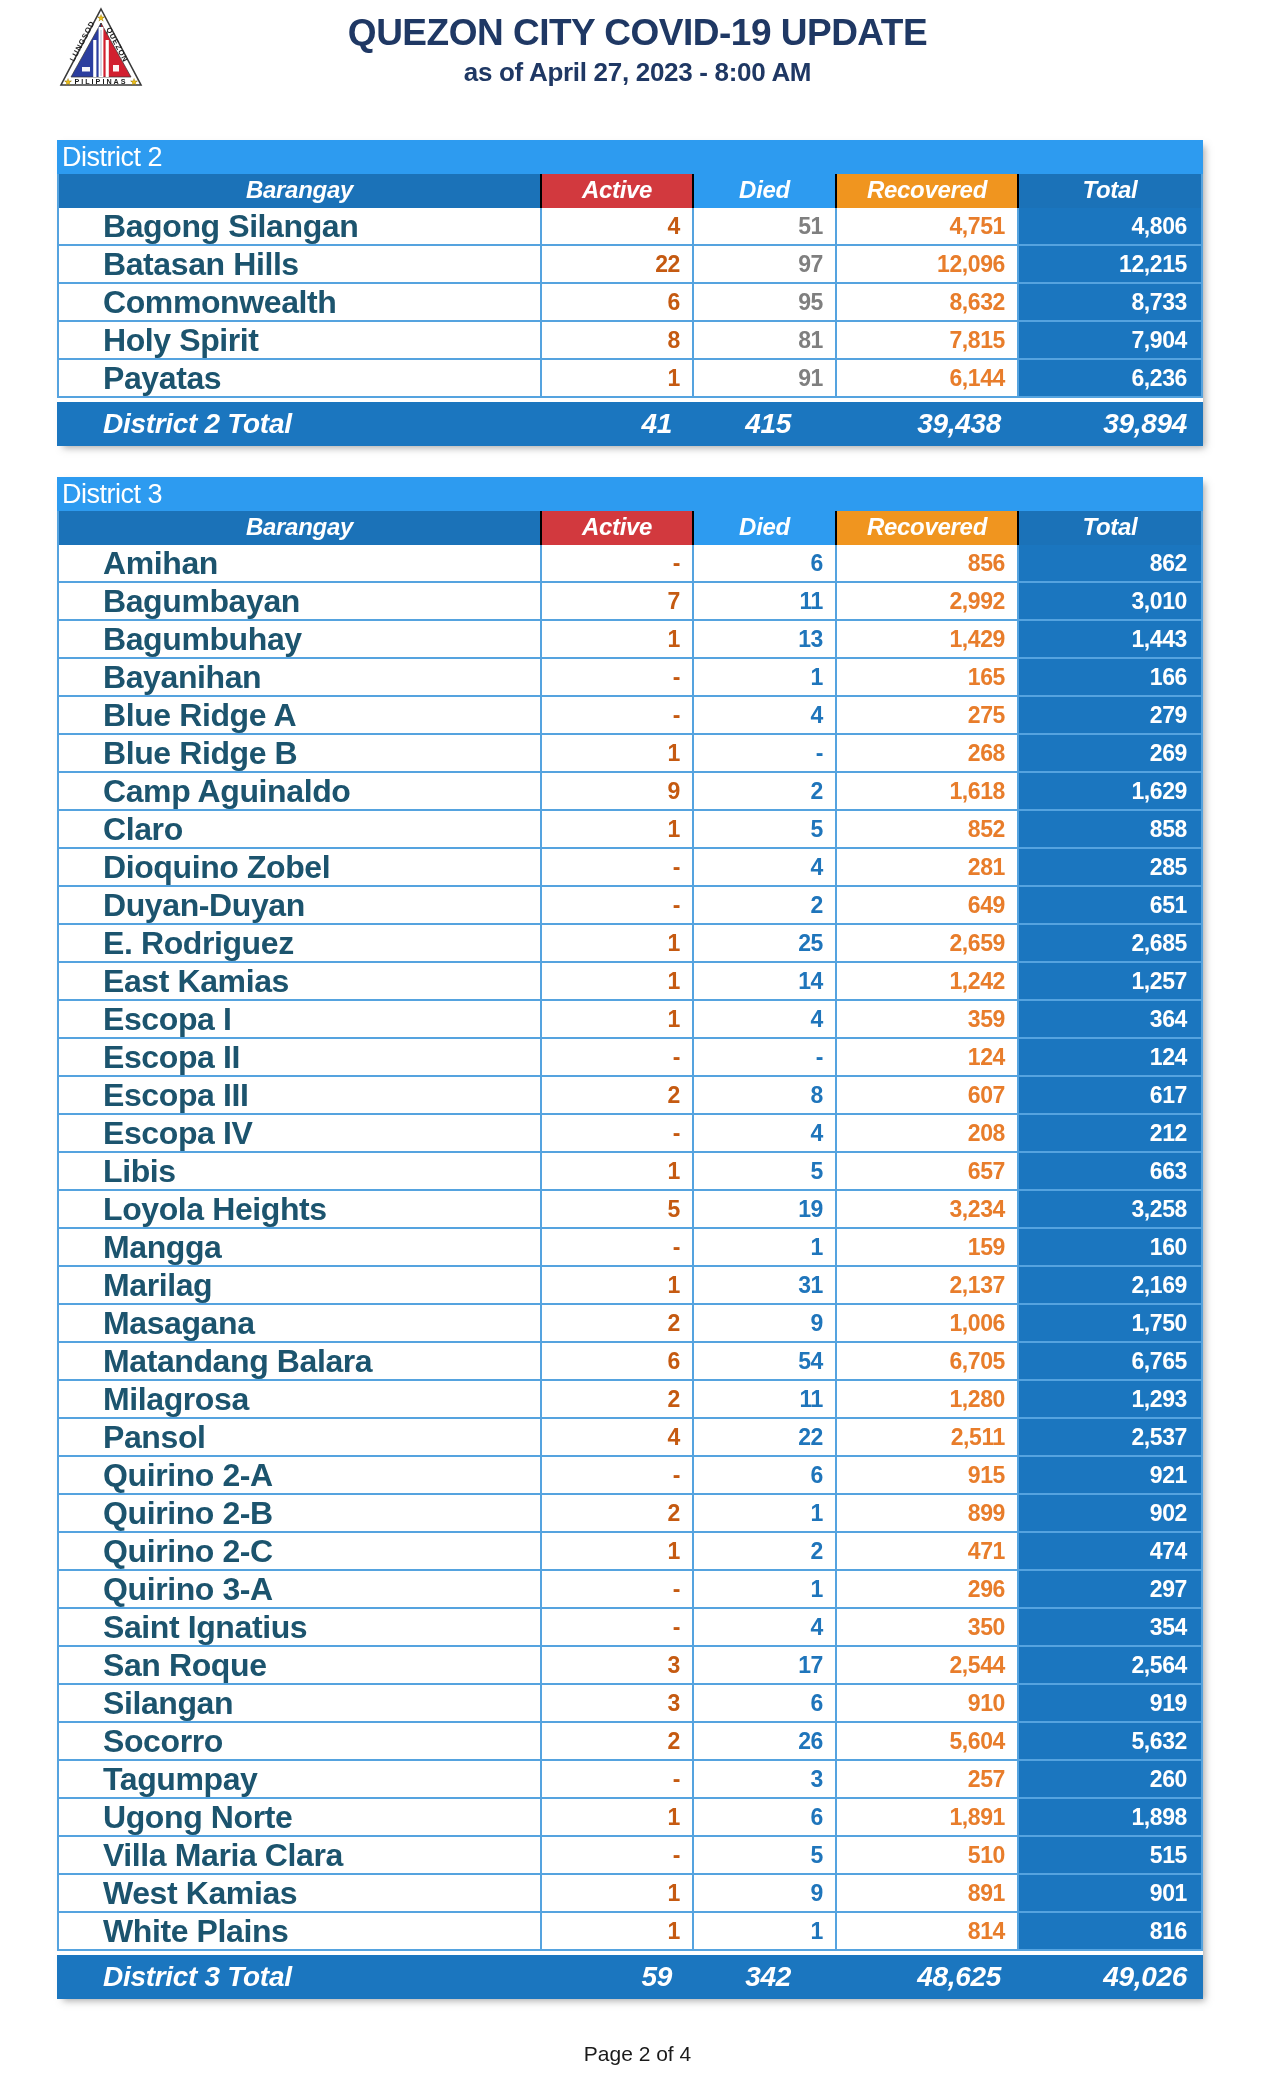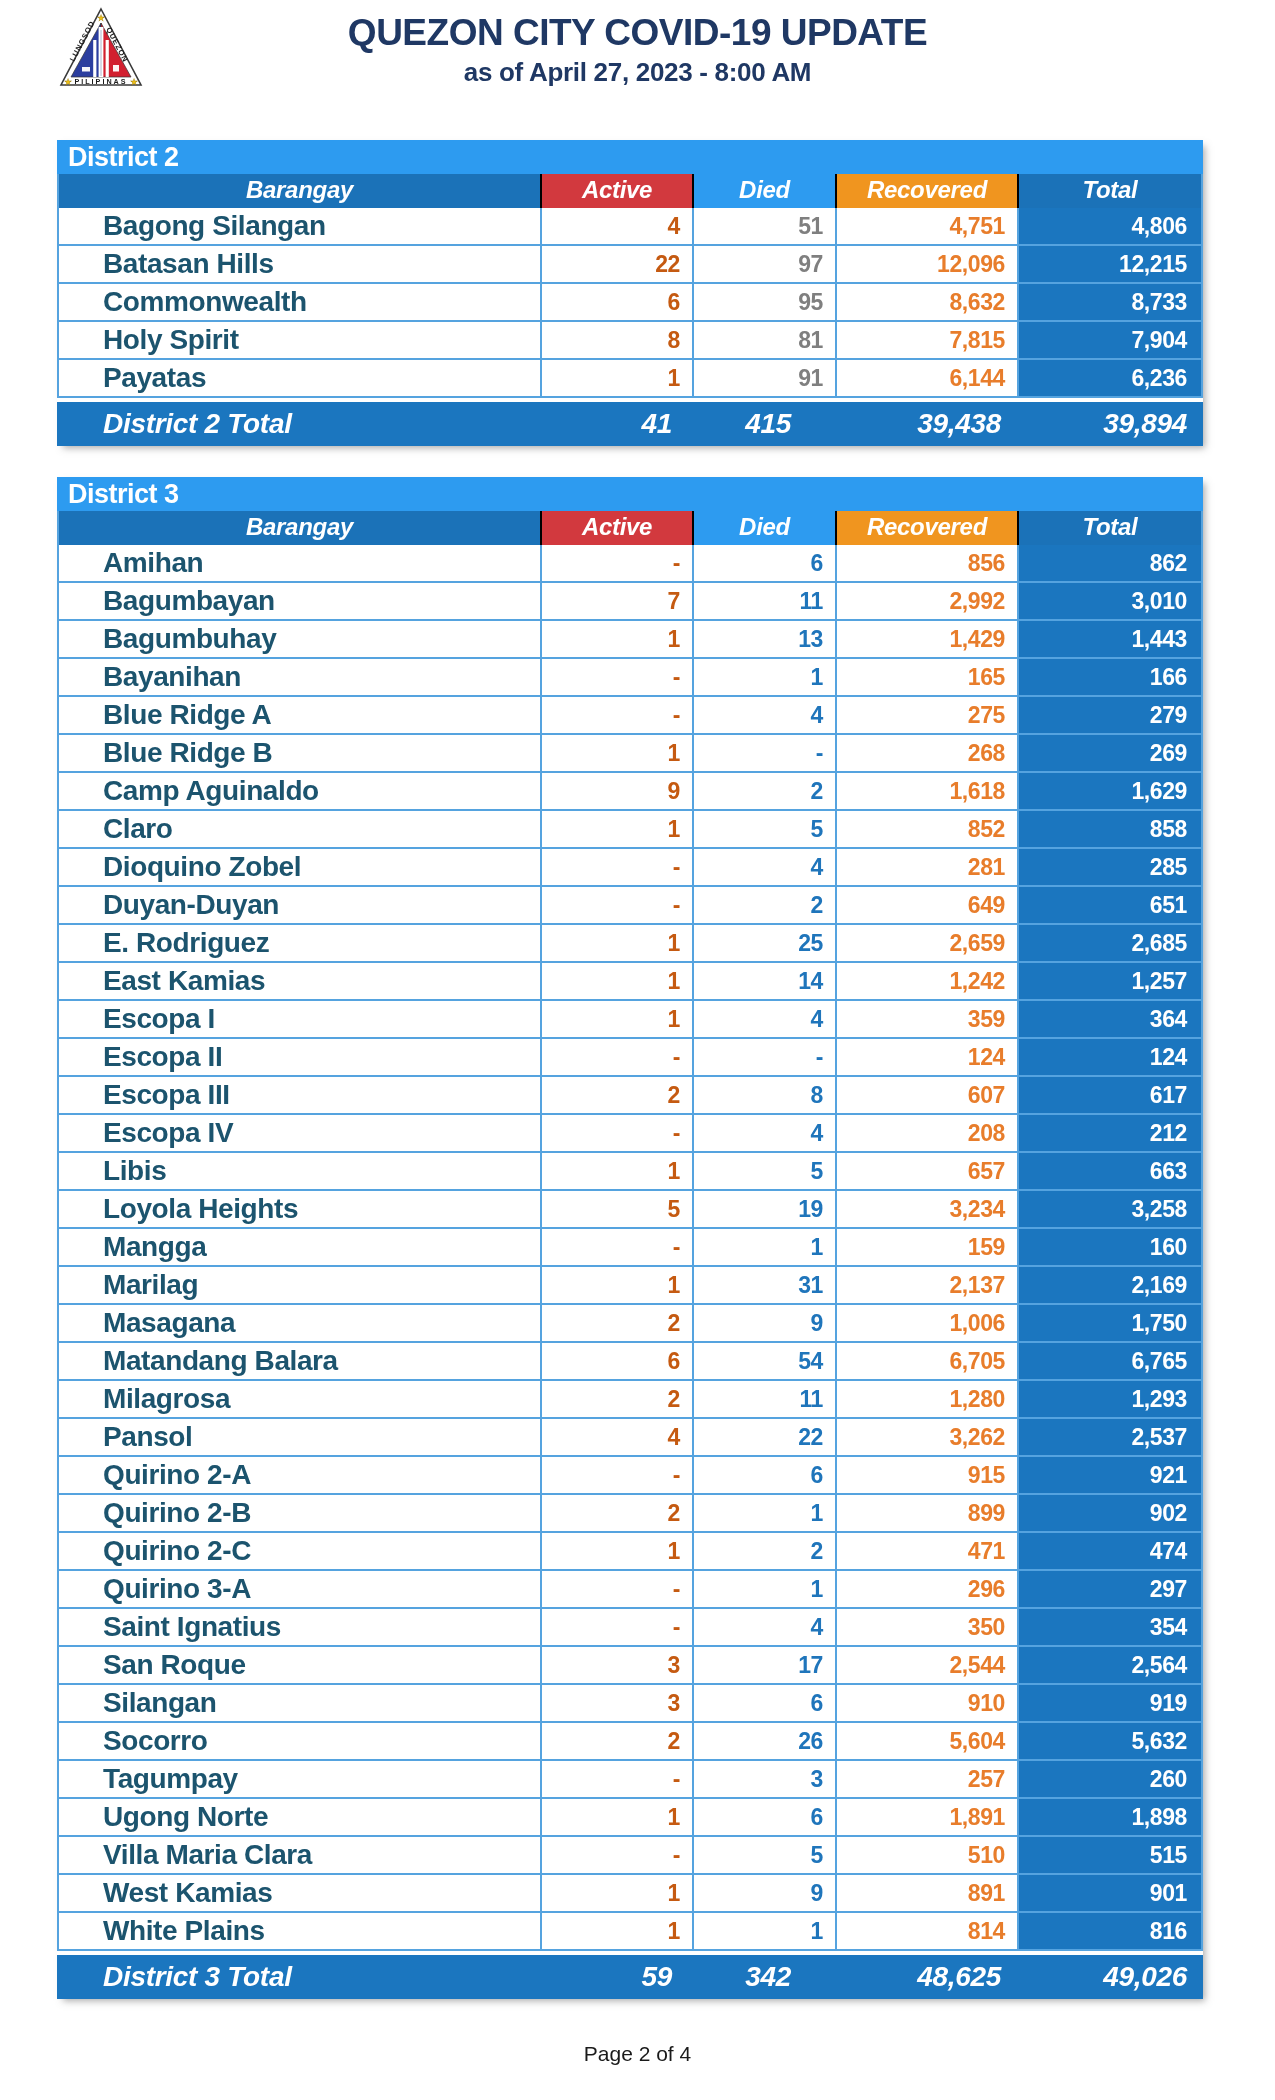--- a/index.html
+++ b/index.html
@@ -21,21 +21,21 @@
     font-size:26px;font-weight:bold;letter-spacing:-0.3px;color:var(--title-navy);
   }
 
   
   .table-block{
     position:absolute;left:57px;width:1146px;
     box-shadow:4px 4px 7px -2px rgba(90,90,90,0.5);
   }
   .band{
     height:34px;line-height:34px;background:var(--band-blue);color:#fff;
-    font-weight:bold;font-size:27px;letter-spacing:-0.5px;padding-left:11px;
+    font-weight:normal;font-size:27px;letter-spacing:-0.5px;padding-left:5px;
     box-sizing:border-box;
   }
   .row{
     display:grid;grid-template-columns:481px 152px 143px 182px 184px;
     box-sizing:border-box;border-left:2px solid transparent;border-right:2px solid transparent;
   }
   .thead{height:34px;border-left-color:var(--grid-line);border-right-color:var(--grid-line);}
   .hcell{
     color:#fff;font-style:italic;font-weight:bold;font-size:24px;
     text-align:center;line-height:32px;letter-spacing:-0.3px;
@@ -47,21 +47,21 @@
   .thead .c-recovered{background:var(--recovered-orange-header);}
   .thead .c-total{background:var(--header-dark-blue);}
 
   .drow{
     height:38px;border-bottom:2px solid var(--grid-line);
     border-left-color:var(--grid-line);border-right-color:var(--grid-line);
     font-weight:bold;font-size:23px;letter-spacing:-0.4px;
   }
   .drow .cell{line-height:36px;box-sizing:border-box;}
   .drow .cell + .cell{border-left:2px solid var(--grid-line);}
-  .drow .c-barangay{text-align:left;padding-left:44px;color:var(--barangay-text);font-size:28px;}
+  .drow .c-barangay{text-align:left;padding-left:44px;color:var(--barangay-text);font-size:32px;}
   .drow .c-active{text-align:right;padding-right:12px;color:var(--active-text);}
   .drow .c-died{text-align:right;padding-right:12px;color:var(--died-color);}
   .drow .c-recovered{text-align:right;padding-right:12px;color:var(--recovered-text);}
   .drow .c-total{text-align:right;padding-right:14px;color:#fff;background:var(--total-col-blue);}
 
   .spacer{height:4px;}
   .trow{
     height:44px;background:var(--total-col-blue);color:#fff;
     font-style:italic;font-weight:bold;font-size:28px;letter-spacing:-0.3px;
   }
@@ -333,21 +333,21 @@
         <div class="cell c-barangay">Milagrosa</div>
         <div class="cell c-active">2</div>
         <div class="cell c-died">11</div>
         <div class="cell c-recovered">1,280</div>
         <div class="cell c-total">1,293</div>
       </div>
       <div class="row drow">
         <div class="cell c-barangay">Pansol</div>
         <div class="cell c-active">4</div>
         <div class="cell c-died">22</div>
-        <div class="cell c-recovered">3,262</div>
+        <div class="cell c-recovered">2,511</div>
         <div class="cell c-total">2,537</div>
       </div>
       <div class="row drow">
         <div class="cell c-barangay">Quirino 2-A</div>
         <div class="cell c-active">-</div>
         <div class="cell c-died">6</div>
         <div class="cell c-recovered">915</div>
         <div class="cell c-total">921</div>
       </div>
       <div class="row drow">

